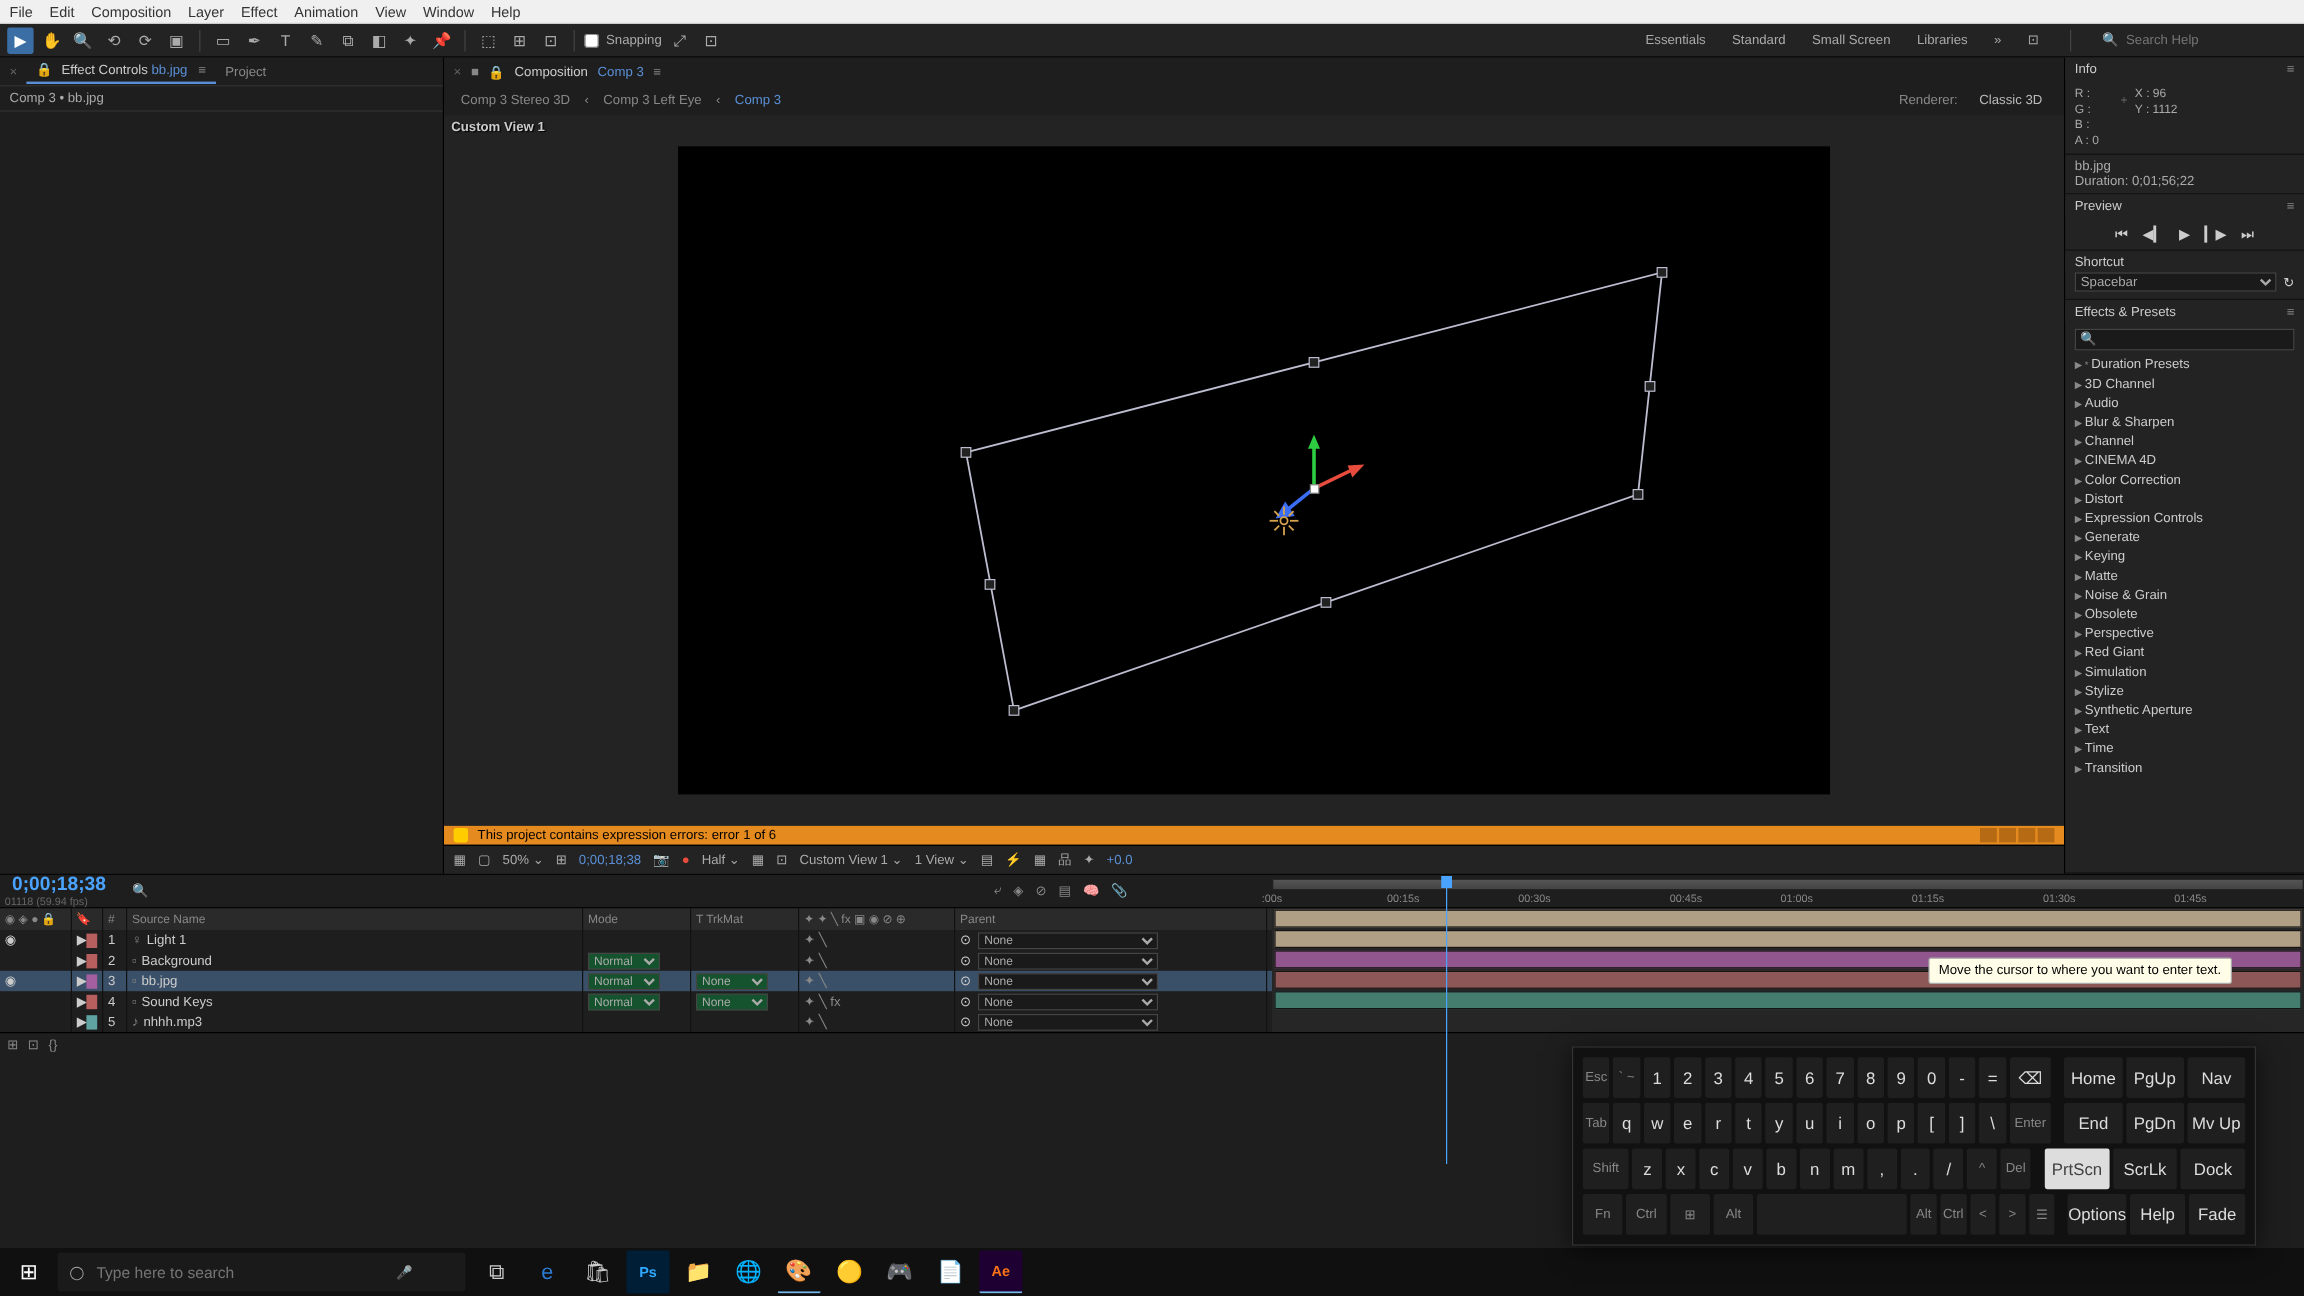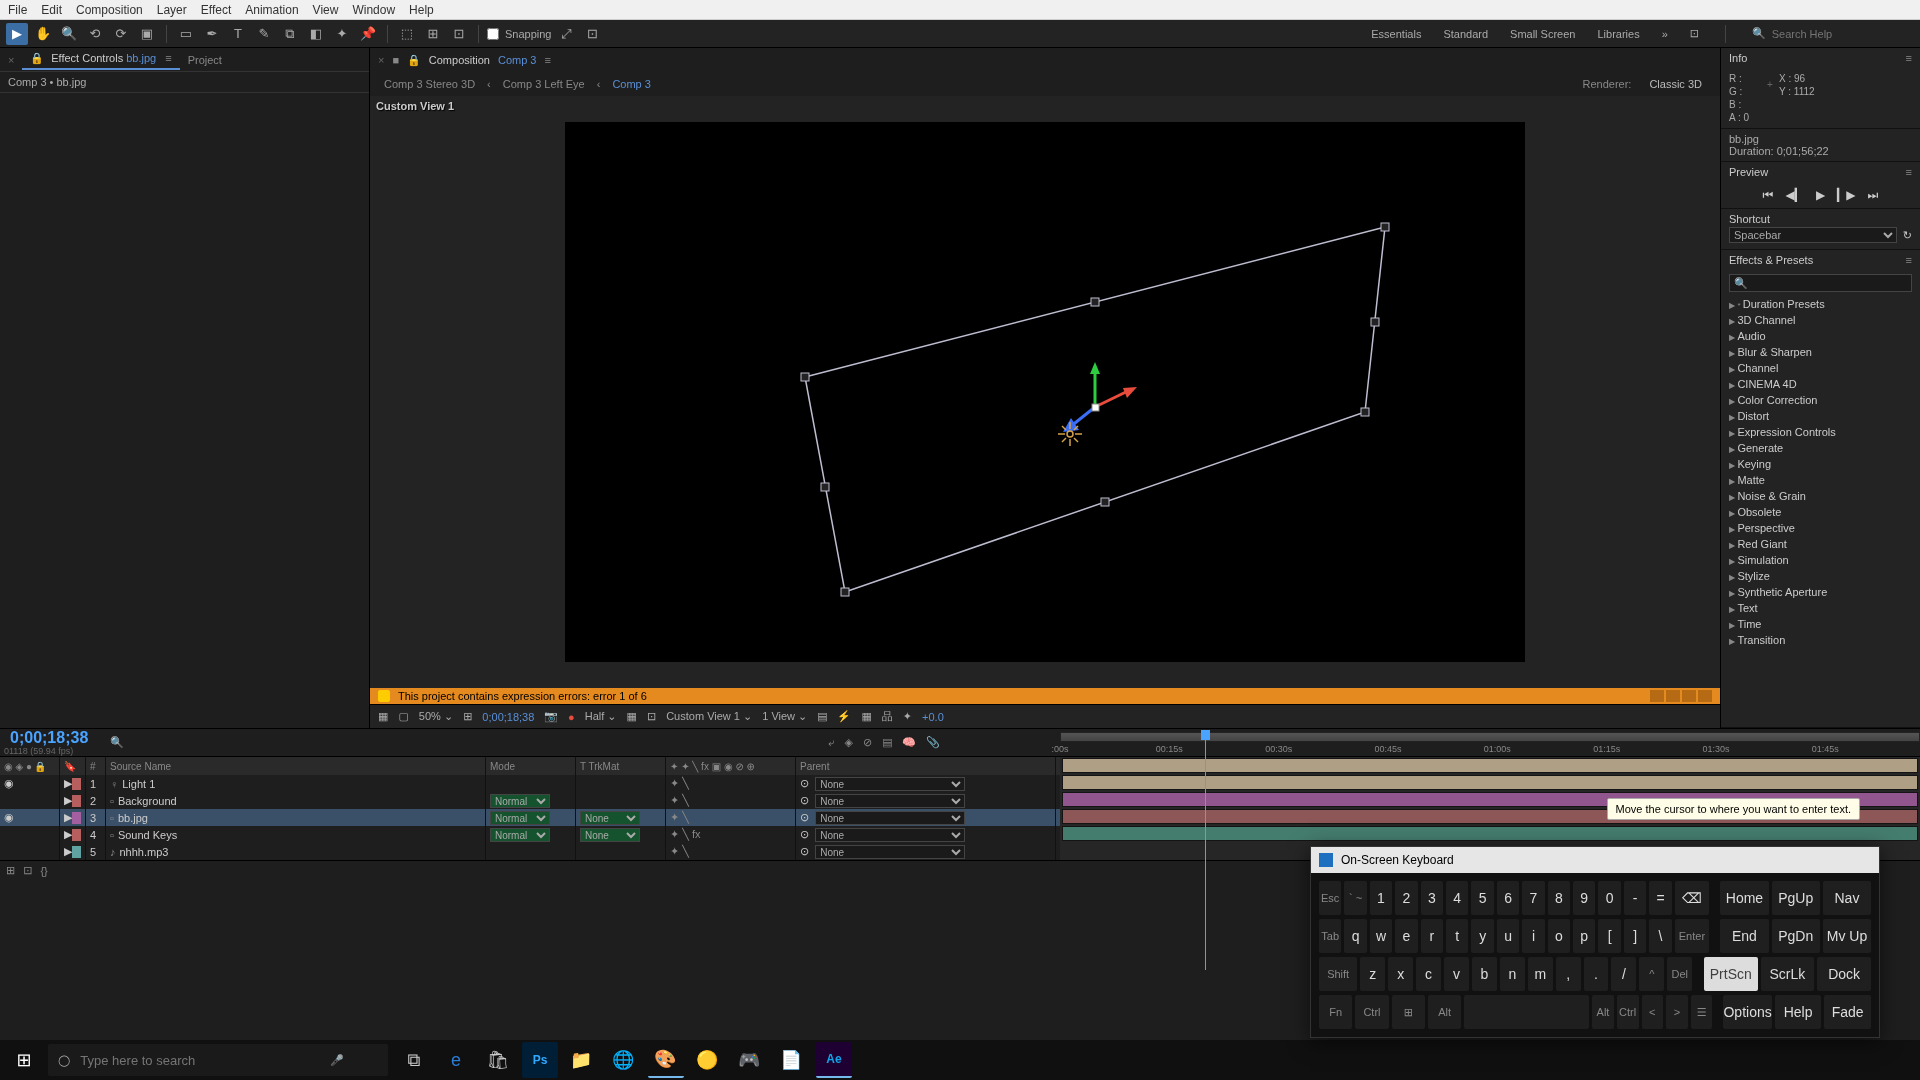--- a/index.html
+++ b/index.html
@@ -367,21 +367,21 @@
         <span>🧠</span>
         <span>📎</span>
       </div>
     </div>
     <div class="tl-ruler" id="tl-ruler">
       <div class="ruler-bg"></div>
       <div class="playhead" id="playhead" style="left: 145px;"></div>
     <span class="ruler-tick" style="left: 0px;">:00s</span>
         <span class="ruler-tick" style="left: 109.333px;">00:15s</span>
         <span class="ruler-tick" style="left: 218.667px;">00:30s</span>
-        <span class="ruler-tick" style="left: 328px;">00:45s</span>
+        <span class="ruler-tick" style="left: 345px;">00:45s</span>
         <span class="ruler-tick" style="left: 437.333px;">01:00s</span>
         <span class="ruler-tick" style="left: 546.667px;">01:15s</span>
         <span class="ruler-tick" style="left: 656px;">01:30s</span>
         <span class="ruler-tick" style="left: 765.333px;">01:45s</span>
       </div>
   </div>
   <div style="display:flex;">
     <div style="width:1060px;">
       <div class="layer-cols">
         <div class="lc" style="width:60px;">◉ ◈ ● 🔒</div>
@@ -483,24 +483,20 @@
     <span>⊞</span>
     <span>⊡</span>
     <span>{}</span>
     <div style="flex:1;"></div>
   </div>
 </div>
 
 <div class="tooltip" style="bottom:260px; right:60px;">Move the cursor to where you want to enter text.</div>
 
 <div class="osk">
-  <div class="osk-title">
-    <span class="icn"></span>
-    <span>On-Screen Keyboard</span>
-  </div>
   <div class="osk-body" id="osk-body">
       <div class="osk-row">
         <div class="key sm w1">Esc</div>
         <div class="key sm w1">` ~</div>
         <div class="key w1">1</div>
         <div class="key w1">2</div>
         <div class="key w1">3</div>
         <div class="key w1">4</div>
         <div class="key w1">5</div>
         <div class="key w1">6</div>
@@ -586,15 +582,15 @@
     <div class="tb-icon">⧉</div>
     <div class="tb-icon" style="color:#2b7cd3;">e</div>
     <div class="tb-icon">🛍</div>
     <div class="tb-icon" style="background:#001e36;color:#31a8ff;font-size:12px;font-weight:bold;">Ps</div>
     <div class="tb-icon">📁</div>
     <div class="tb-icon">🌐</div>
     <div class="tb-icon active">🎨</div>
     <div class="tb-icon">🟡</div>
     <div class="tb-icon">🎮</div>
     <div class="tb-icon">📄</div>
-    <div class="tb-icon active" style="background:#1f0033;color:#0ea5e9;font-size:12px;font-weight:bold;">Ae</div>
+    <div class="tb-icon active" style="background:#1f0033;color:#f97316;font-size:12px;font-weight:bold;">Ae</div>
   </div>
 </div>
 
 </body></html>

